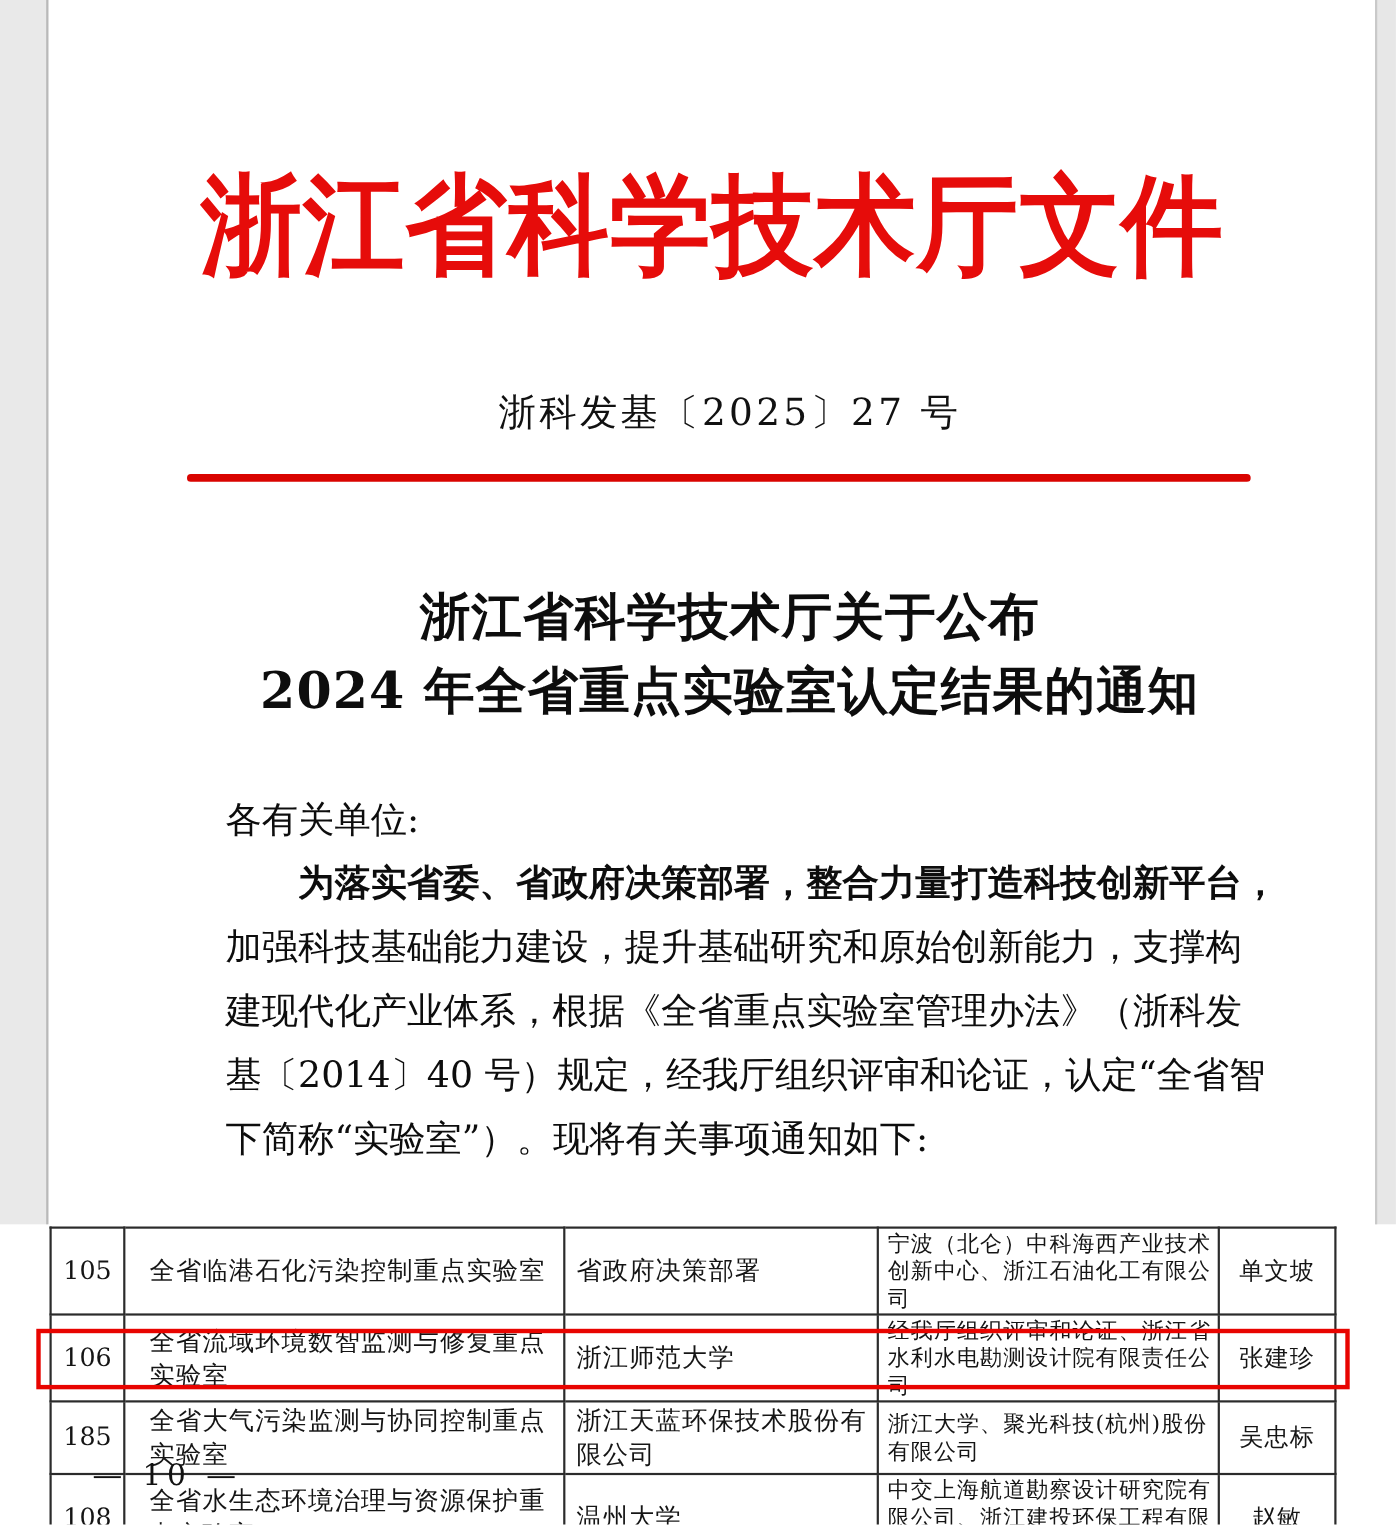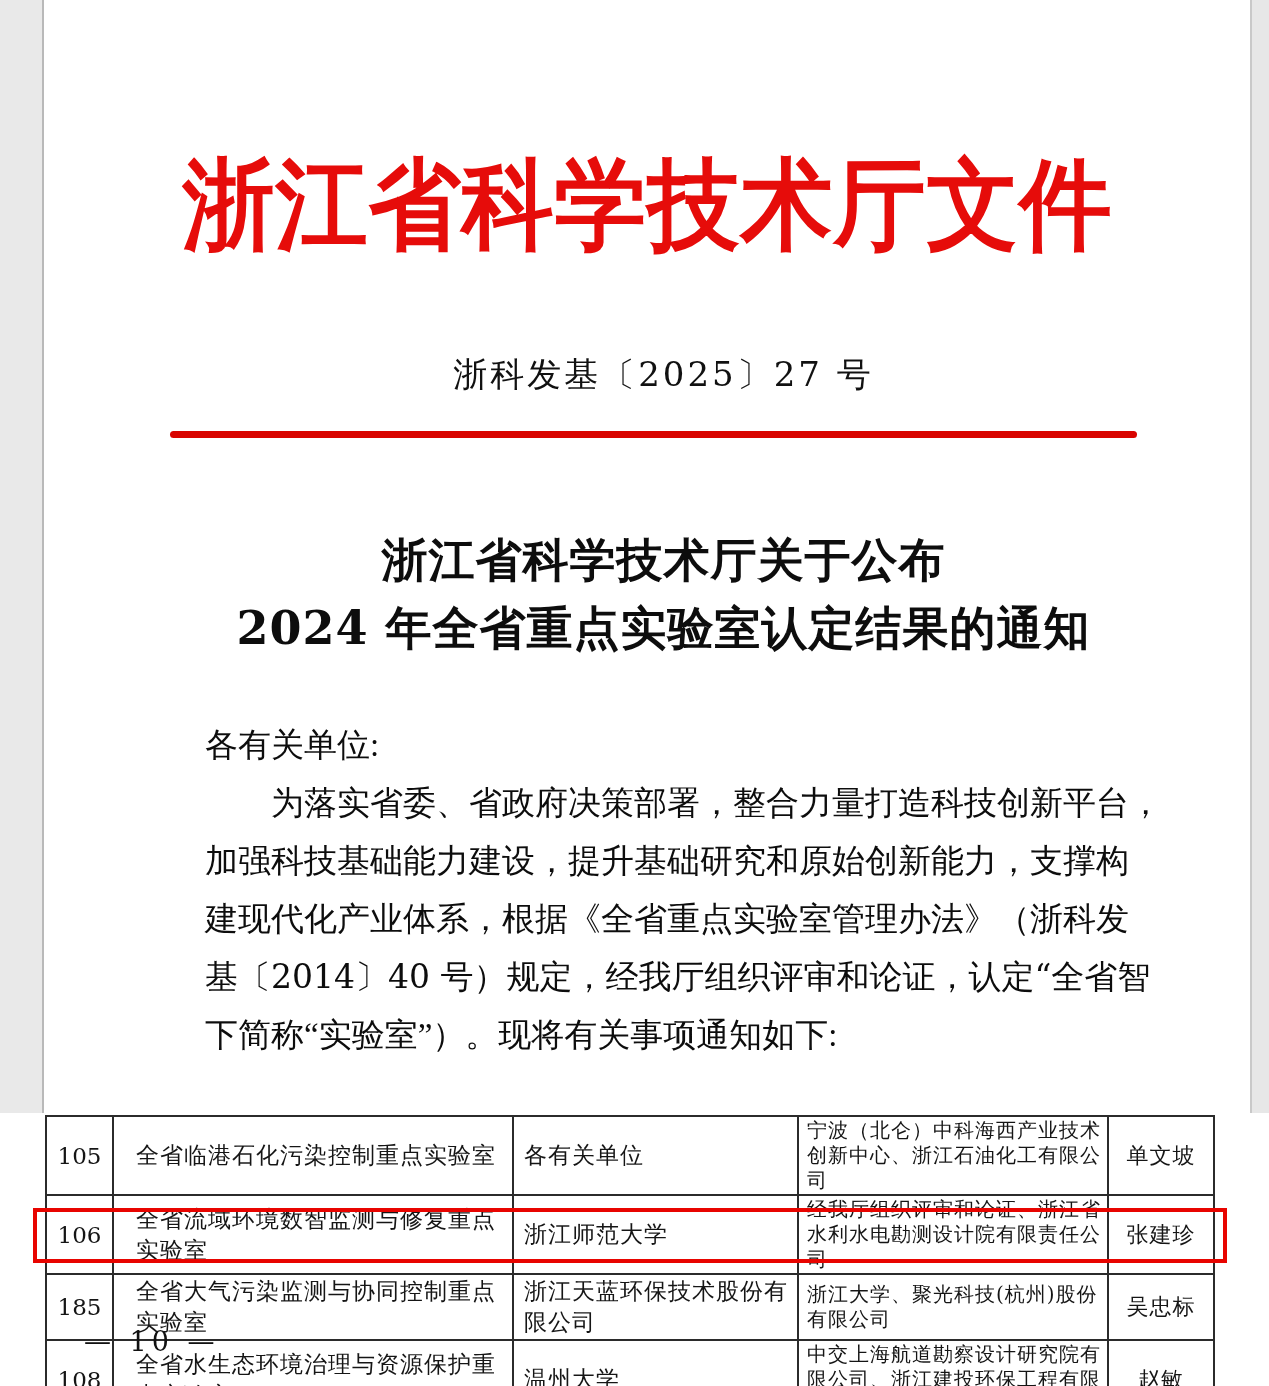--- a/index.html
+++ b/index.html
@@ -80,23 +80,22 @@
   .body-line {
     height: 58px;
     line-height: 58px;
     text-align: justify;
     text-align-last: justify;
     white-space: nowrap;
   }
   .body-line.salutation,
   .body-line.last {
     text-align-last: left;
-    font-family: Liberation Serif, serif;
-  }
-  .body-line.first { text-indent: 2em; }
+  }
+  .body-line.first { text-indent: 2em; font-weight: bold; }
 
   
   .result-table {
     position: absolute; left: 45px; top: 1115px;
     width: 1168px;
     border-collapse: collapse;
     table-layout: fixed;
   }
   .result-table td {
     border: 2px solid #2b2b2b;
@@ -165,21 +164,21 @@
     <col class="col-no">
       <col class="col-lab">
       <col class="col-univ">
       <col class="col-partner">
       <col class="col-director">
   </colgroup>
   <tbody>
     <tr class="row-105">
       <td class="td-no">105</td>
       <td class="td-lab">全省临港石化污染控制重点实验室</td>
-      <td class="td-univ">各有关单位</td>
+      <td class="td-univ">省政府决策部署</td>
       <td class="td-partner">宁波（北仑）中科海西产业技术创新中心、浙江石油化工有限公司</td>
       <td class="td-director">单文坡</td>
     </tr>
     <tr class="row-106">
       <td class="td-no">106</td>
       <td class="td-lab">全省流域环境数智监测与修复重点实验室</td>
       <td class="td-univ">浙江师范大学</td>
       <td class="td-partner">经我厅组织评审和论证、浙江省水利水电勘测设计院有限责任公司</td>
       <td class="td-director">张建珍</td>
     </tr>

